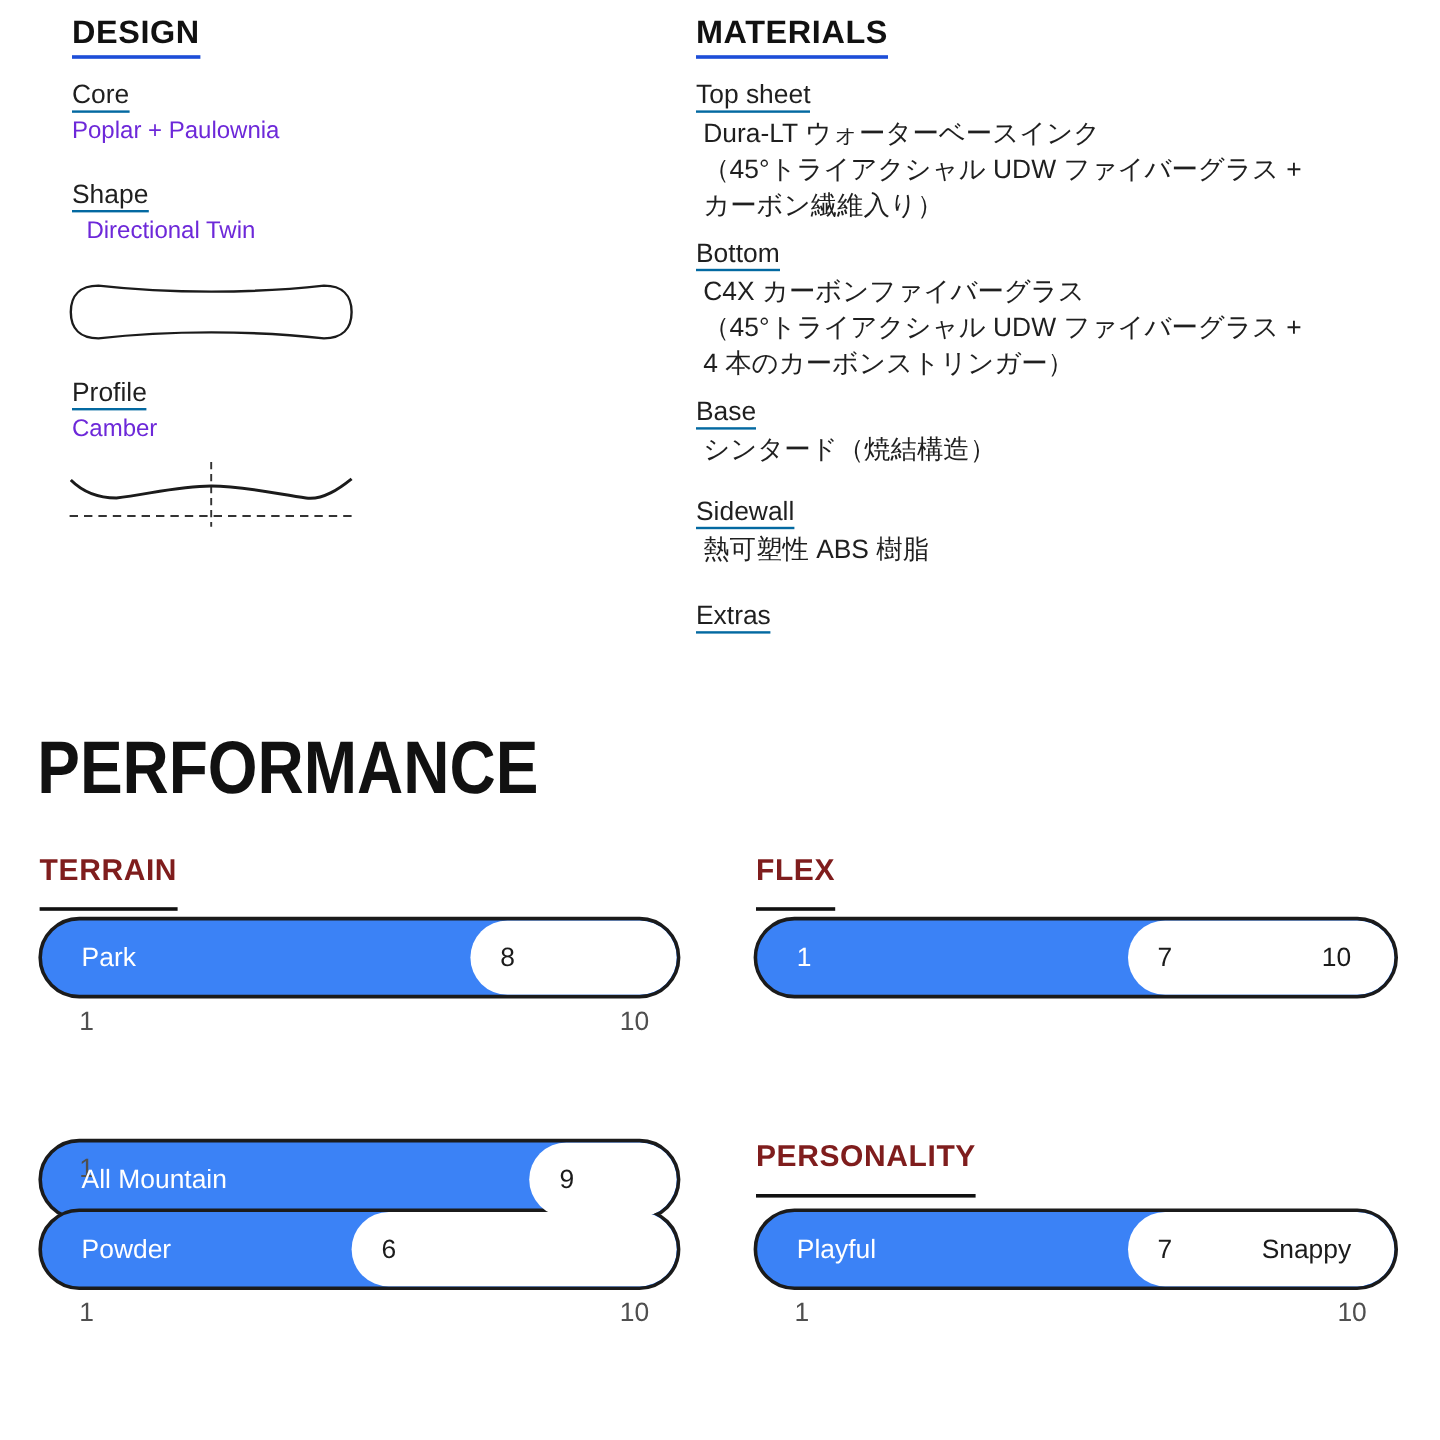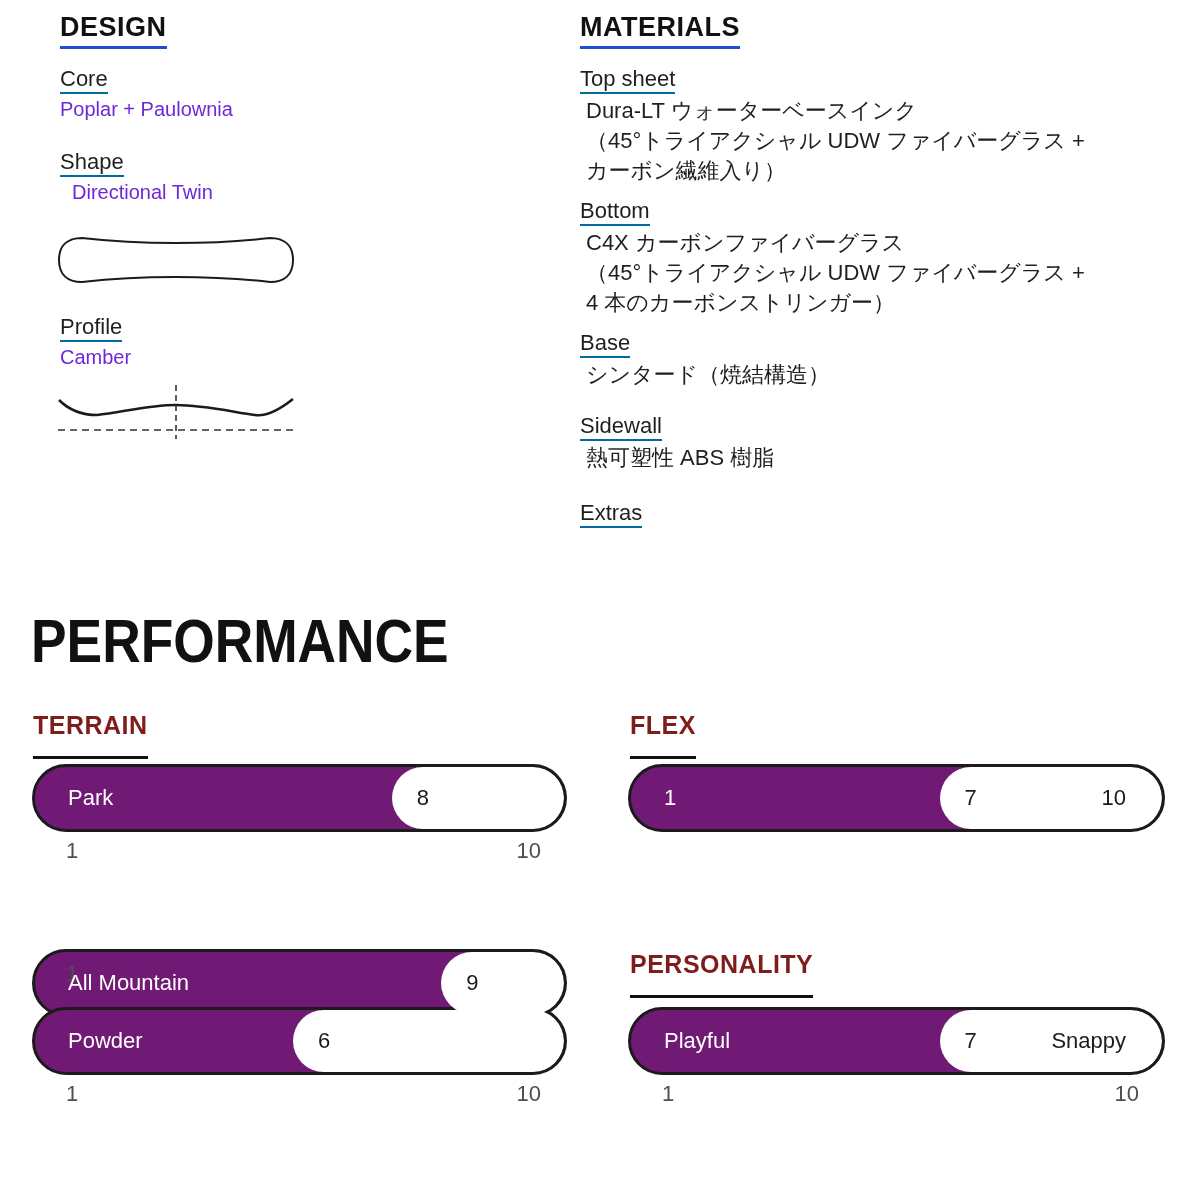--- a/index.html
+++ b/index.html
@@ -25,21 +25,21 @@
   .bodytext{font-size:20px;color:#6d28d9;line-height:30px;text-align:center;}
   .mat-lines span{display:block;font-size:22px;line-height:30px;padding-left:6px;white-space:nowrap;}
   .mat-item .sublabel{margin-bottom:2px;}
   
   .h-perf{
     font-size:62px;font-weight:bold;color:#111;line-height:1;
     display:inline-block;transform:scaleX(.86);transform-origin:left center;white-space:nowrap;
   }
   
   .bar{
-    position:absolute;height:62px;background:#701a75;border:3px solid #1b1b1b;
+    position:absolute;height:62px;background:#3b82f6;border:3px solid #1b1b1b;
     border-radius:34px;overflow:hidden;
   }
   .bar-label{
     position:absolute;left:33px;top:50%;transform:translateY(-50%);
     color:#ffffff;font-size:22px;white-space:nowrap;z-index:2;
   }
   .bar-rest{
     position:absolute;top:0;right:0;bottom:0;background:#ffffff;border-radius:31px;z-index:1;
   }
   .bar-value{

